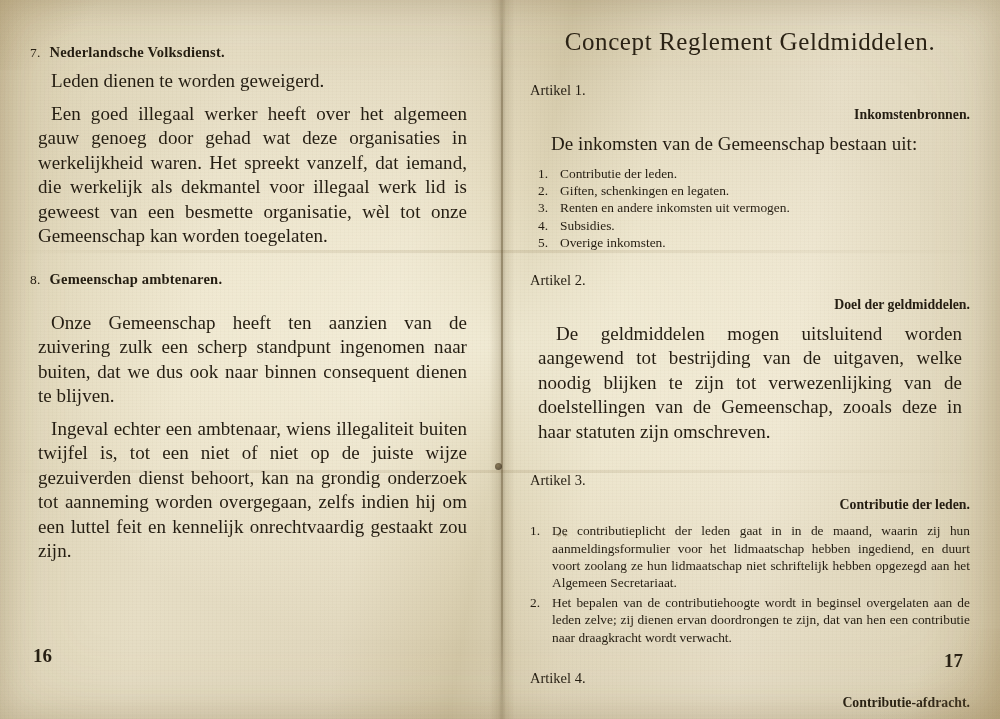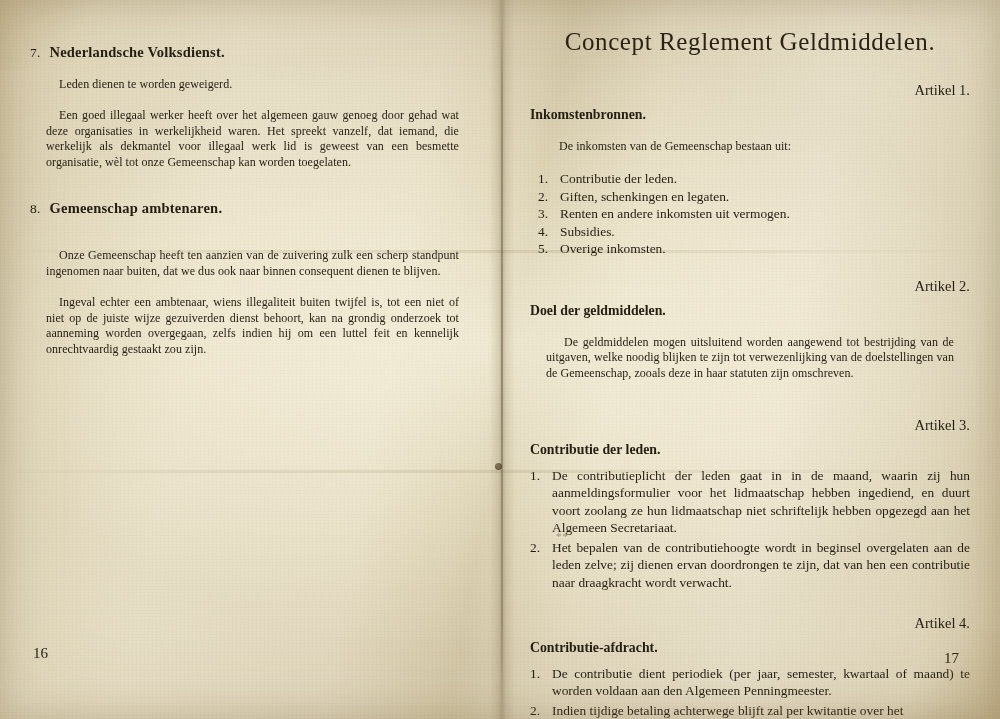--- a/index.html
+++ b/index.html
@@ -121,48 +121,48 @@
     letter-spacing: 0.2px;
     margin-bottom: 6px;
   }
   .sec-num {
     font-weight: normal;
     font-size: 13.5px;
   }
   .sec-title { font-weight: bold; }
 
   p.body {
-    margin: 16px;
-    font-size: 12px;
+    margin: 8px;
+    font-size: 19px;
     line-height: 1.29;
     text-align: justify;
     text-indent: 13px;
     letter-spacing: 0.05px;
   }
   .gap-1 { height: 14px; }
   .gap-2 { height: 9px; }
   b.em { font-weight: normal; }
 
   
   .doc-title {
     font-size: 25px;
     letter-spacing: 0.6px;
     text-align: center;
     margin: 0 0 26px 0;
     color: #2a2215;
     font-weight: normal;
   }
   .art-head {
-    text-align: right;
+    text-align: left;
     font-size: 14.5px;
     margin: 0 0 8px 0;
     color: #241d12;
   }
   .art-sub {
-    text-align: left;
+    text-align: right;
     font-size: 13.8px;
     font-weight: bold;
     margin: 0 0 9px 0;
     color: #241d12;
   }
   .art-space { height: 20px; }
   .li {
     display: flex;
     gap: 6px;
     font-size: 13.4px;
@@ -176,22 +176,22 @@
   }
   .li .tx {
     flex: 1 1 auto;
     text-align: justify;
   }
   .li.spaced { margin-bottom: 2px; }
   .indent-list2 { margin-left: 8px; }
 
   .folio {
     position: absolute;
-    font-size: 15px;
-    font-weight: normal;
+    font-size: 19px;
+    font-weight: bold;
     color: #241d12;
   }
   #folio-left { left: 33px; top: 645px; }
   #folio-right { left: 944px; top: 650px; }
 
   
   .crease {
     position: absolute;
     left: 0; right: 0;
     height: 3px;

